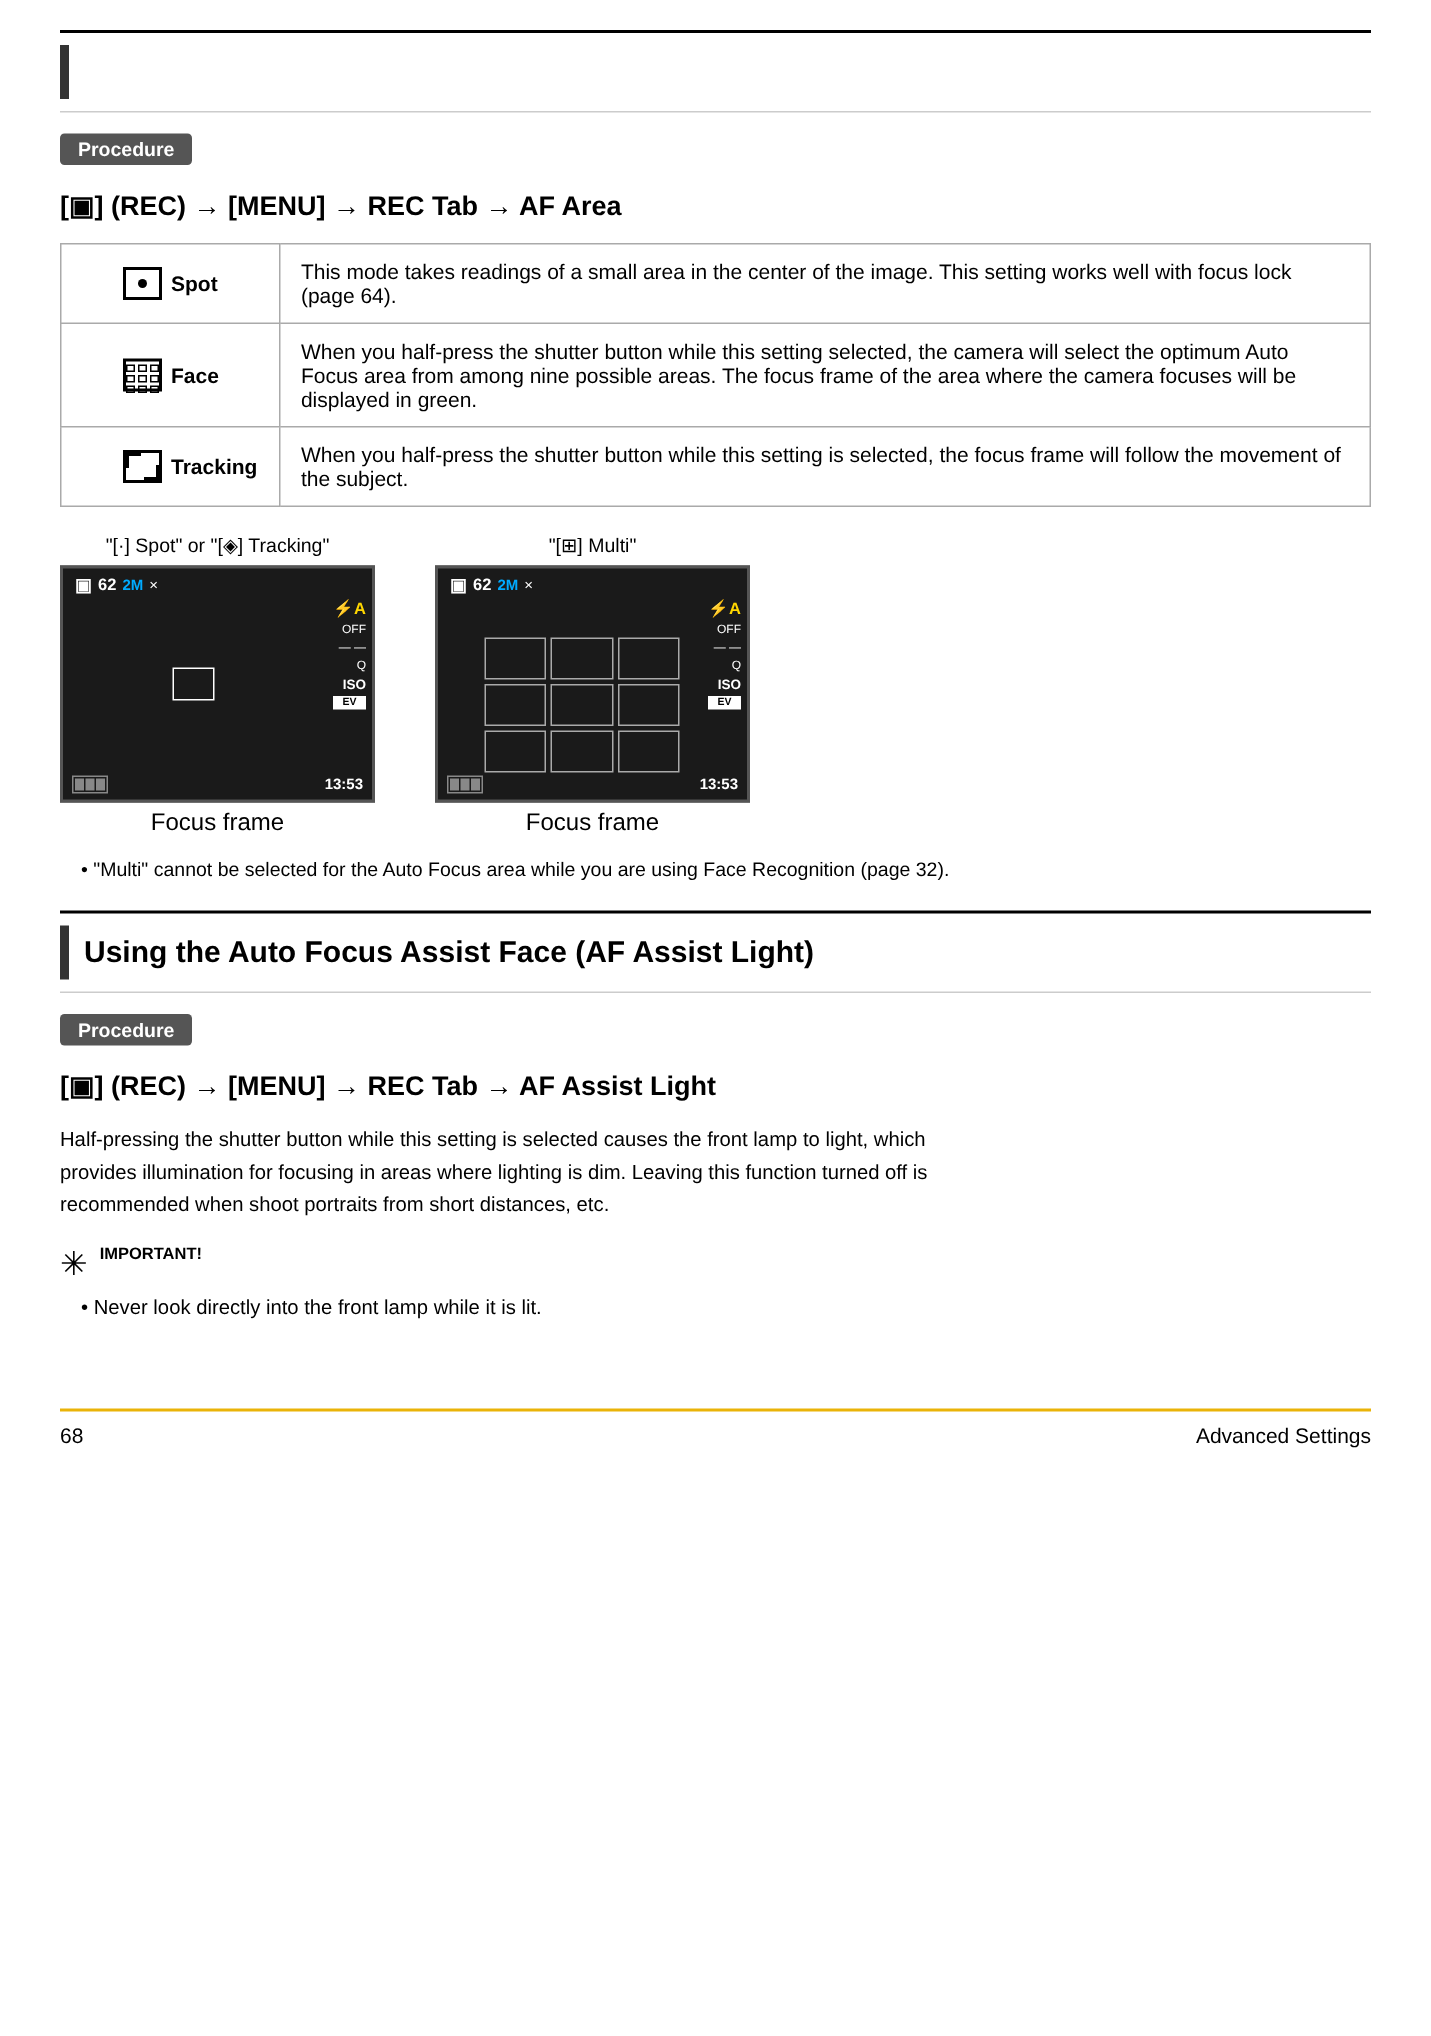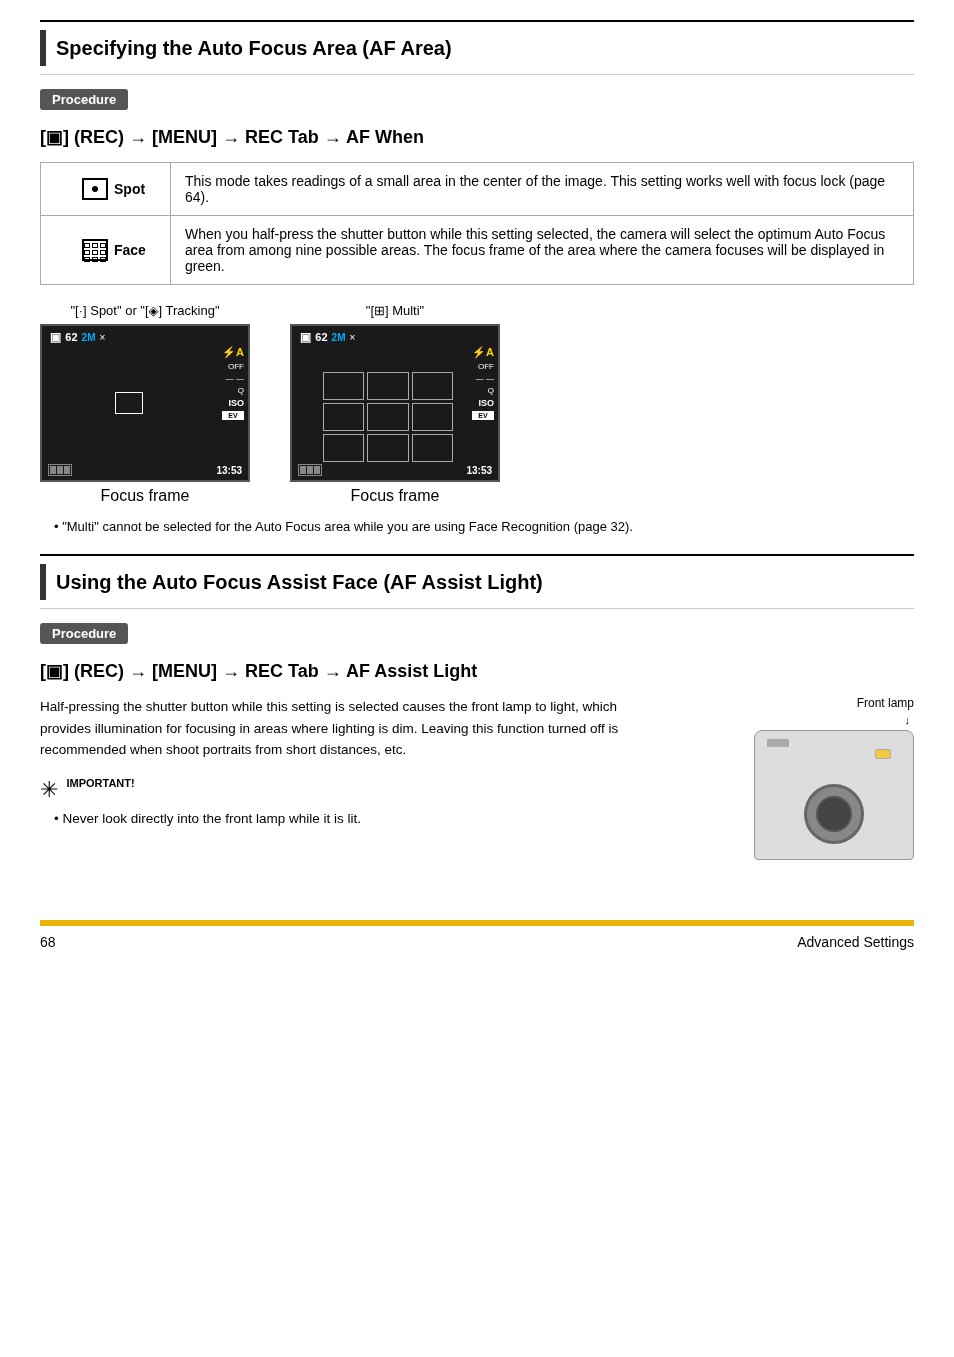--- a/index.html
+++ b/index.html
@@ -368,29 +368,28 @@
       flex-direction: column;
       align-items: flex-end;
       gap: 3px;
     }
   </style>
 </head>
 <body>
 
 <div class="section-heading">
   <div class="section-bar"></div>
-  <span class="section-title">Specifying the Auto Focus Area (AF Area)</span>
 </div>
 
 <div style="margin-bottom: 8px;">
   <span class="procedure-badge">Procedure</span>
 </div>
 
 <div class="nav-path">
-  <span>[▣] (REC) → [MENU] → REC Tab → AF When</span>
+  <span>[▣] (REC) → [MENU] → REC Tab → AF Area</span>
 </div>
 
 <table class="af-table">
   <tbody>
     <tr>
       <td>
         <div class="icon-label">
           <div class="af-icon spot">
             <div class="spot-dot"></div>
           </div>
@@ -411,20 +410,31 @@
               <span></span>
             <span></span>
               <span></span>
               <span></span>
           </div>
           <span>Face</span>
         </div>
       </td>
       <td>When you half-press the shutter button while this setting selected, the camera will select the optimum Auto Focus area from among nine possible areas. The focus frame of the area where the camera focuses will be displayed in green.</td>
     </tr>
+    <tr>
+      <td>
+        <div class="icon-label">
+          <div class="af-icon tracking">
+            <div class="tracking-corners"></div>
+          </div>
+          <span>Tracking</span>
+        </div>
+      </td>
+      <td>When you half-press the shutter button while this setting is selected, the focus frame will follow the movement of the subject.</td>
+    </tr>
   </tbody>
 </table>
 
 <div class="screenshots-row">
 
   <div class="screenshot-group">
     <div class="screenshot-label">"[·] Spot" or "[◈] Tracking"</div>
     <div class="camera-screen">
 
       <div class="top-bar">
@@ -522,32 +532,19 @@
     <div class="af-assist-text">
       <p class="description-text">Half-pressing the shutter button while this setting is selected causes the front lamp to light, which provides illumination for focusing in areas where lighting is dim. Leaving this function turned off is recommended when shoot portraits from short distances, etc.</p>
 
       <div class="important-box">
         <span class="important-star">✳</span>
         <span class="important-label">IMPORTANT!</span>
       </div>
       <p class="important-bullet">Never look directly into the front lamp while it is lit.</p>
     </div>
 
-    <div class="camera-body-area">
-      <div class="front-lamp-label">Front lamp</div>
-      <div style="display:flex;align-items:center;justify-content:flex-end;margin-bottom:4px;">
-        <span style="font-size:11px;margin-right:4px;">↓</span>
-      </div>
-      <div class="camera-body-img">
-        <div class="cam-body-mode"></div>
-        <div class="cam-body-lamp"></div>
-        <div class="cam-body-lens">
-          <div class="cam-body-lens-inner"></div>
-        </div>
-      </div>
-    </div>
   </div>
 </div>
 
-<div style="margin-top: 60px; border-top: 6px solid #eab308; padding-top: 8px; display: flex; justify-content: space-between; align-items: center;">
+<div style="margin-top: 60px; border-top: 2px solid #eab308; padding-top: 8px; display: flex; justify-content: space-between; align-items: center;">
   <span>68</span>
   <span>Advanced Settings</span>
 </div>
 
 </body></html>

